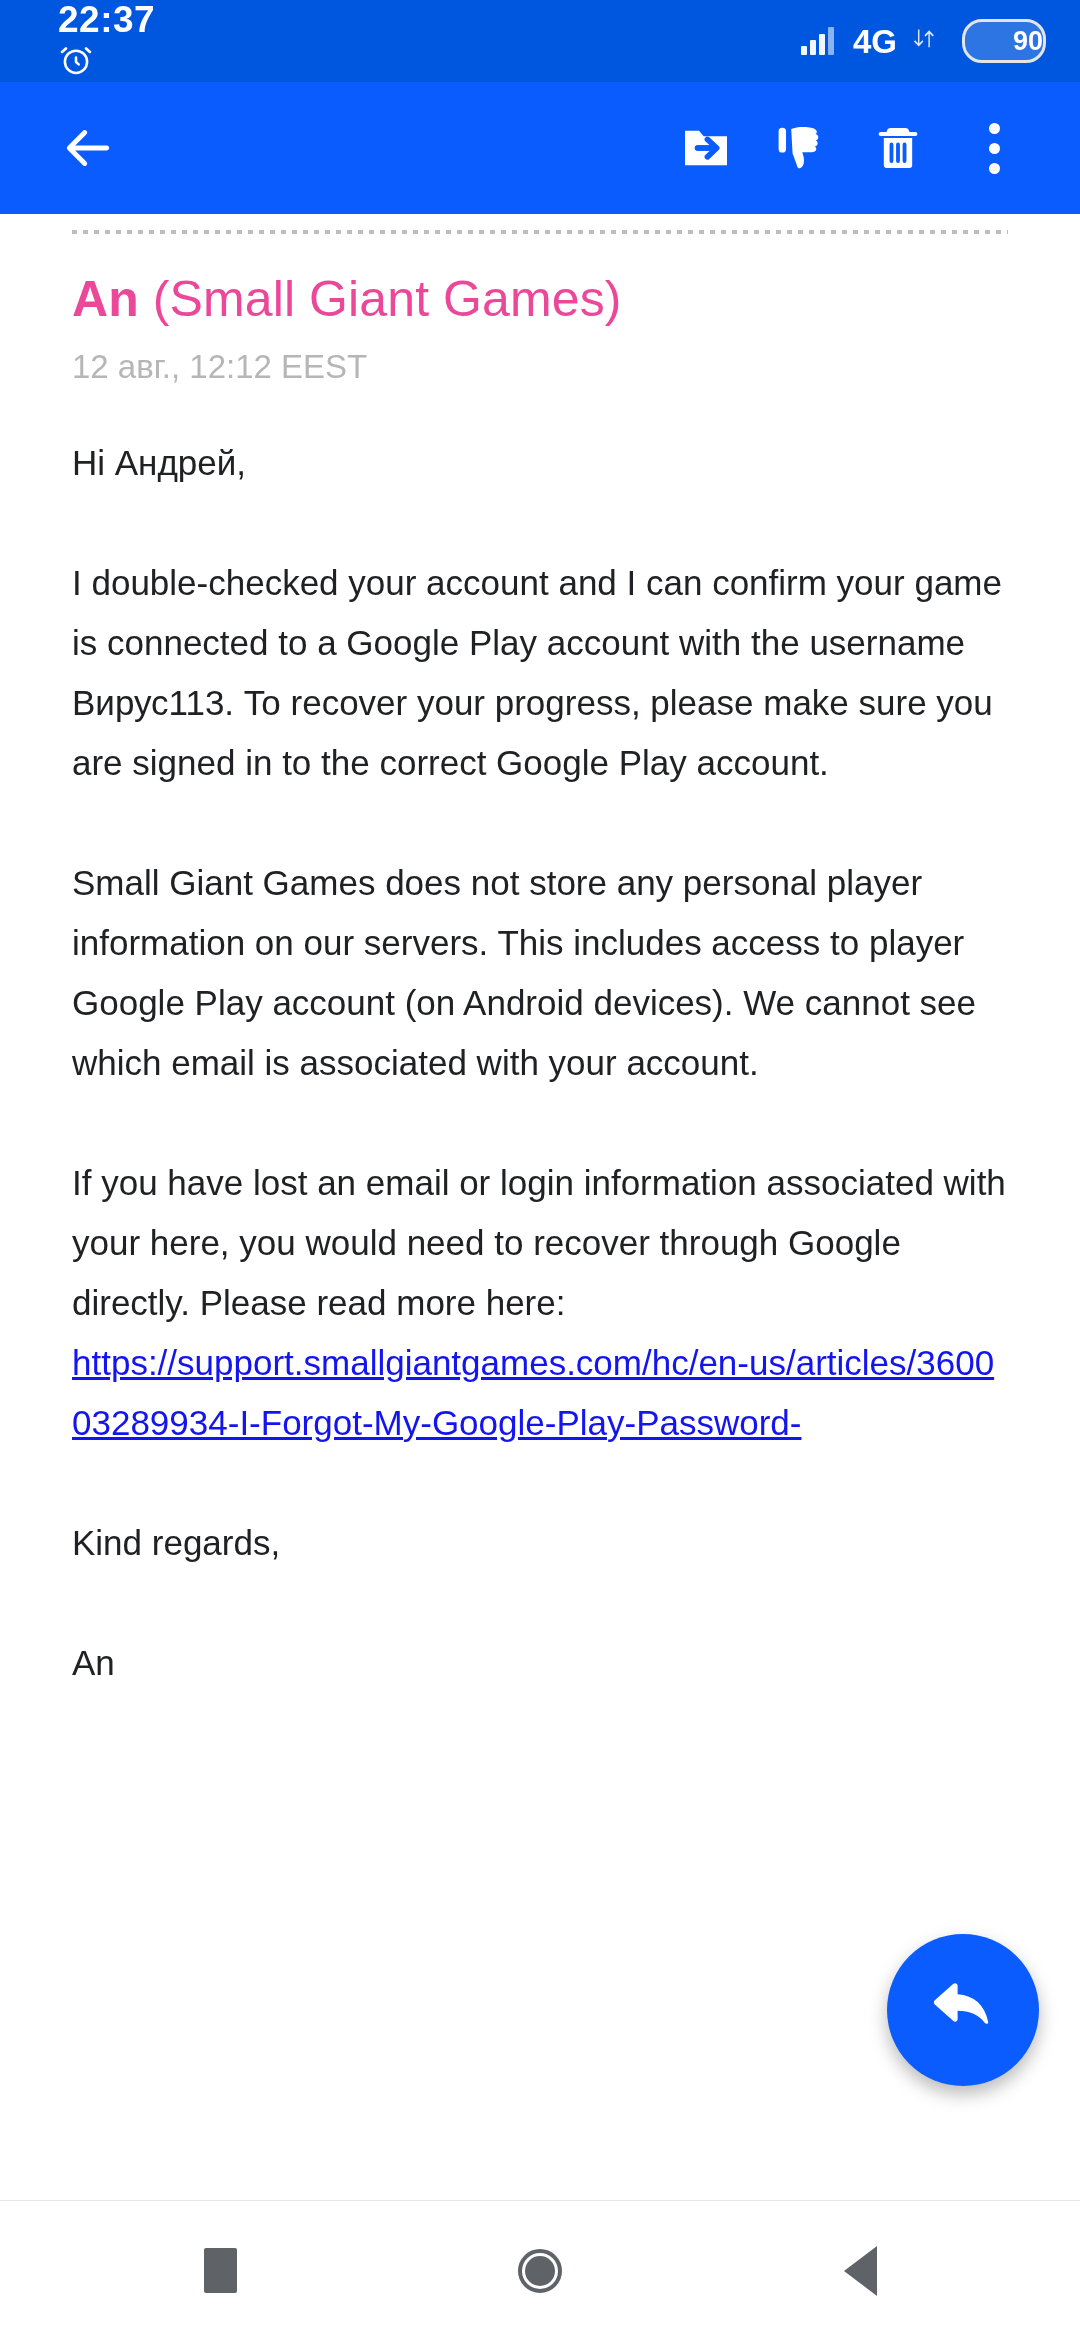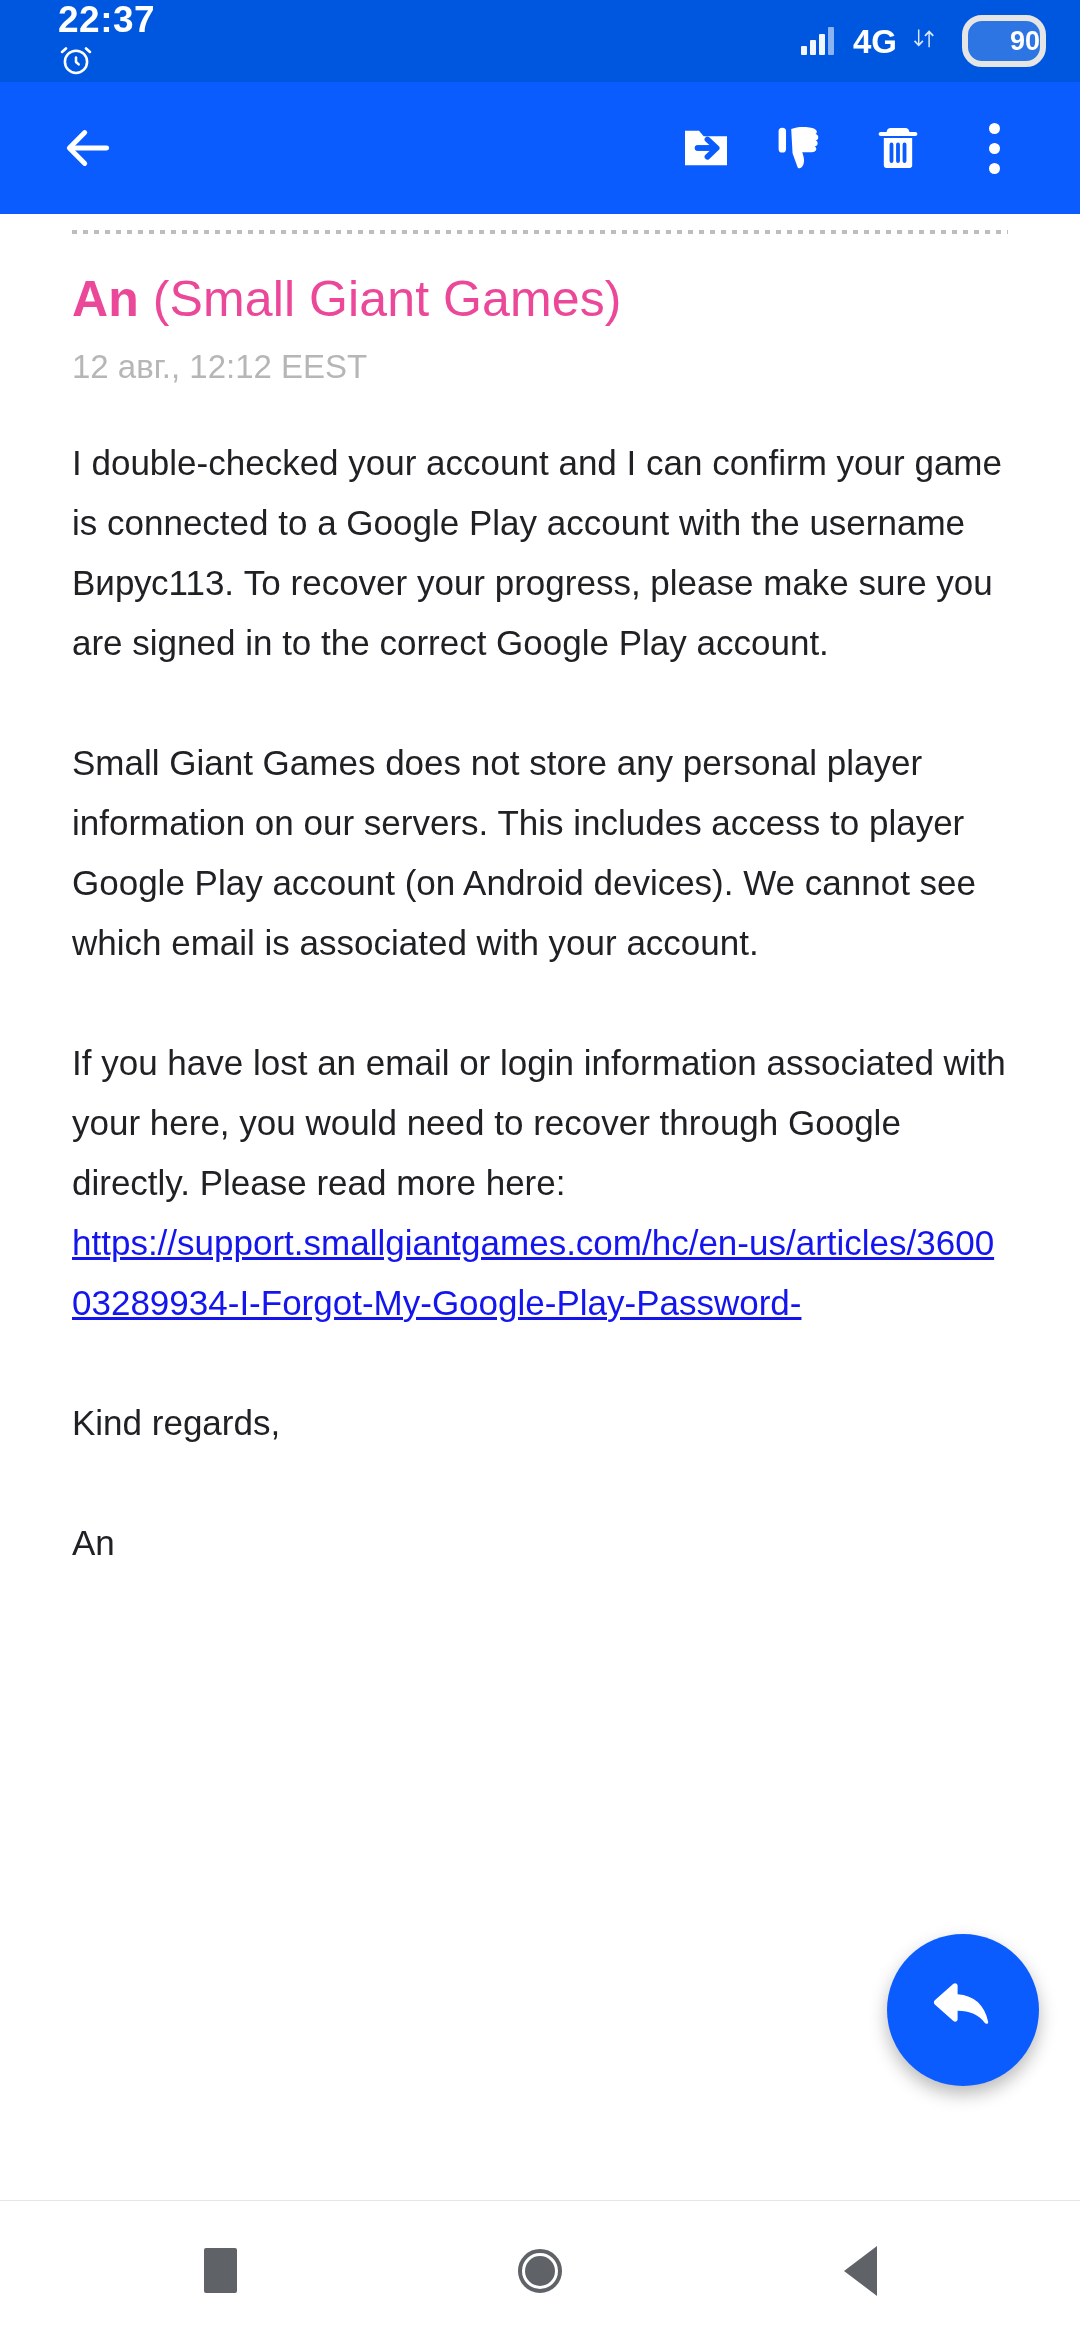--- a/index.html
+++ b/index.html
@@ -70,22 +70,22 @@
   .net-label {
     font-size: 33px;
     font-weight: bold;
     line-height: 1;
     margin-left: 4px;
   }
   .net-arrows { margin-left: 1px; }
   .battery {
     margin-left: 12px;
     width: 84px;
-    height: 52px;
-    border: 6px solid #e5e5e5;
+    height: 44px;
+    border: 3px solid #e5e5e5;
     border-radius: 20px;
     display: flex;
     align-items: center;
     justify-content: center;
     position: relative;
     background: rgba(255,255,255,0.18);
   }
   .battery-level {
     position: absolute;
     left: 3px; top: 3px; bottom: 3px;
@@ -326,20 +326,21 @@
 
     <div class="dotted-rule"></div>
 
     <div class="sender">
       <b>An</b><span class="light"> (Small Giant Games)</span>
     </div>
 
     <div class="timestamp">12 авг., 12:12 EEST</div>
 
     <div class="body-text">
+      <p>Hi Андрей,</p>
       <p>I double-checked your account and I can confirm your game is connected to a Google Play account with the username Вирус113. To recover your progress, please make sure you are signed in to the correct Google Play account.</p>
       <p>Small Giant Games does not store any personal player information on our servers. This includes access to player Google Play account (on Android devices). We cannot see which email is associated with your account.</p>
       <p class="tight">If you have lost an email or login information associated with your here, you would need to recover through Google directly. Please read more here:</p>
       <p><a class="maillink" href="#">https://support.smallgiantgames.com/hc/en-us/articles/360003289934-I-Forgot-My-Google-Play-Password-</a></p>
       <p class="tight">Kind regards,</p>
       <p style="margin-top:60px">An</p>
     </div>
 
     <button class="fab">
       <span>

